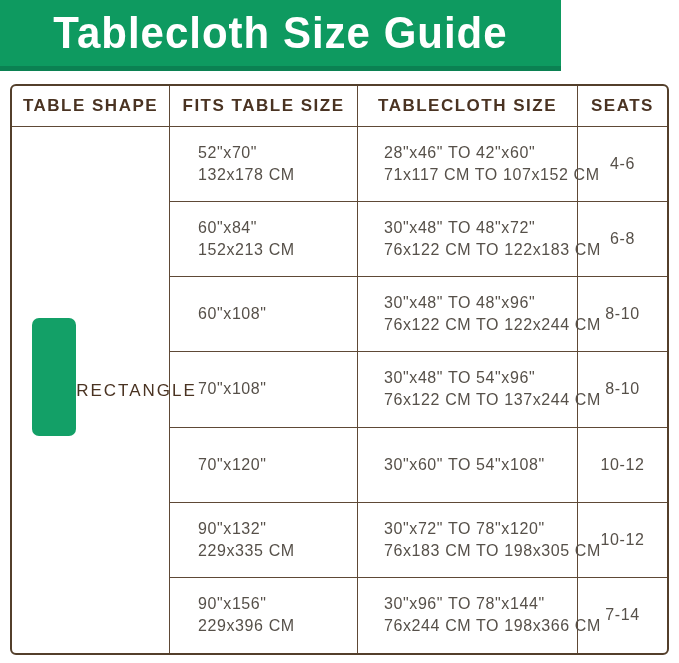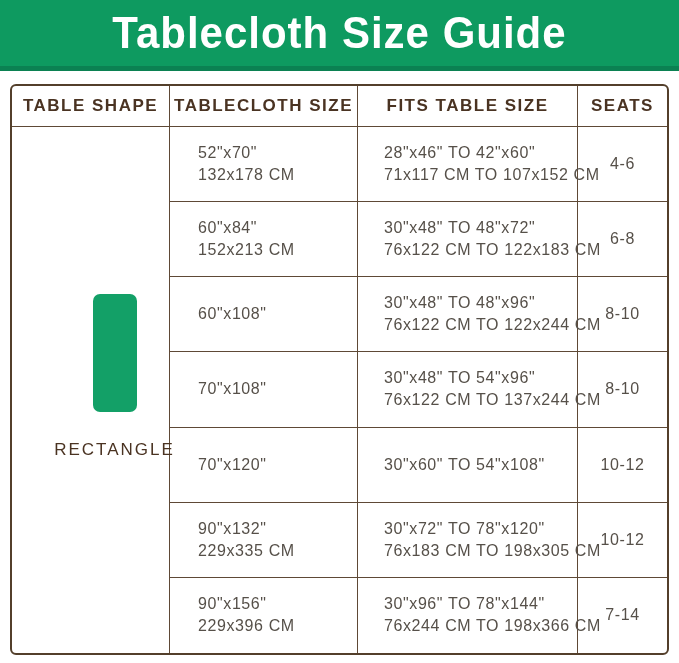--- a/index.html
+++ b/index.html
@@ -3,21 +3,21 @@
 <meta charset="utf-8">
 <style>
   html,body{margin:0;padding:0;}
   body{
     width:679px;height:663px;background:#ffffff;
     font-family:"Liberation Sans","DejaVu Sans",sans-serif;
     position:relative;overflow:hidden;
   }
   
   .banner{
-    position:absolute;left:0;top:0;width:679px;height:66px;
+    position:absolute;left:0;top:0;width:561px;height:66px;
     background:#0e9a60;border-bottom:5px solid #0b8152;
     display:flex;align-items:center;justify-content:center;
   }
   .banner h1{
     margin:0;color:#ffffff;font-size:42px;font-weight:bold;
     letter-spacing:1px;transform:scaleY(1.05);
   }
   
   .guide-table{
     position:absolute;left:10px;top:84px;width:659px;height:571px;
@@ -36,21 +36,21 @@
   .cell.last-row{border-bottom:none;}
   .hcell{
     align-items:center;flex-direction:row;justify-content:center;
     color:#4a3322;font-size:17px;font-weight:bold;letter-spacing:1.5px;
     white-space:nowrap;
   }
   .shape-cell{
     grid-row:2 / span 7;grid-column:1;
     align-items:center;justify-content:center;
   }
-  .shape-group{display:flex;flex-direction:column;align-items:center;transform:translateY(-13px);margin-left:48px;}
+  .shape-group{display:flex;flex-direction:row;align-items:center;transform:translateY(-13px);margin-left:48px;}
   .rect-shape{
     width:44px;height:118px;border-radius:7px;background:#13a067;
   }
   .shape-label{
     margin-top:28px;color:#4a3322;font-size:17px;letter-spacing:2px;
     font-weight:normal;
   }
   .size-cell{align-items:flex-start;padding-left:28px;}
   .fits-cell{align-items:flex-start;padding-left:26px;}
   .seats-cell{align-items:center;text-align:right;}
@@ -62,22 +62,22 @@
 </head>
 <body>
 
 <div class="banner">
   <h1>Tablecloth Size Guide</h1>
 </div>
 
 <div class="guide-table">
 
   <div class="cell hcell">TABLE SHAPE</div>
+  <div class="cell hcell">FITS TABLE SIZE</div>
   <div class="cell hcell">TABLECLOTH SIZE</div>
-  <div class="cell hcell">FITS TABLE SIZE</div>
   <div class="cell hcell last-col">SEATS</div>
 
   <div class="cell shape-cell last-row">
     <div class="shape-group">
       <div class="rect-shape"></div>
       <div class="shape-label">RECTANGLE</div>
     </div>
   </div>
 
   <div class="cell size-cell">

